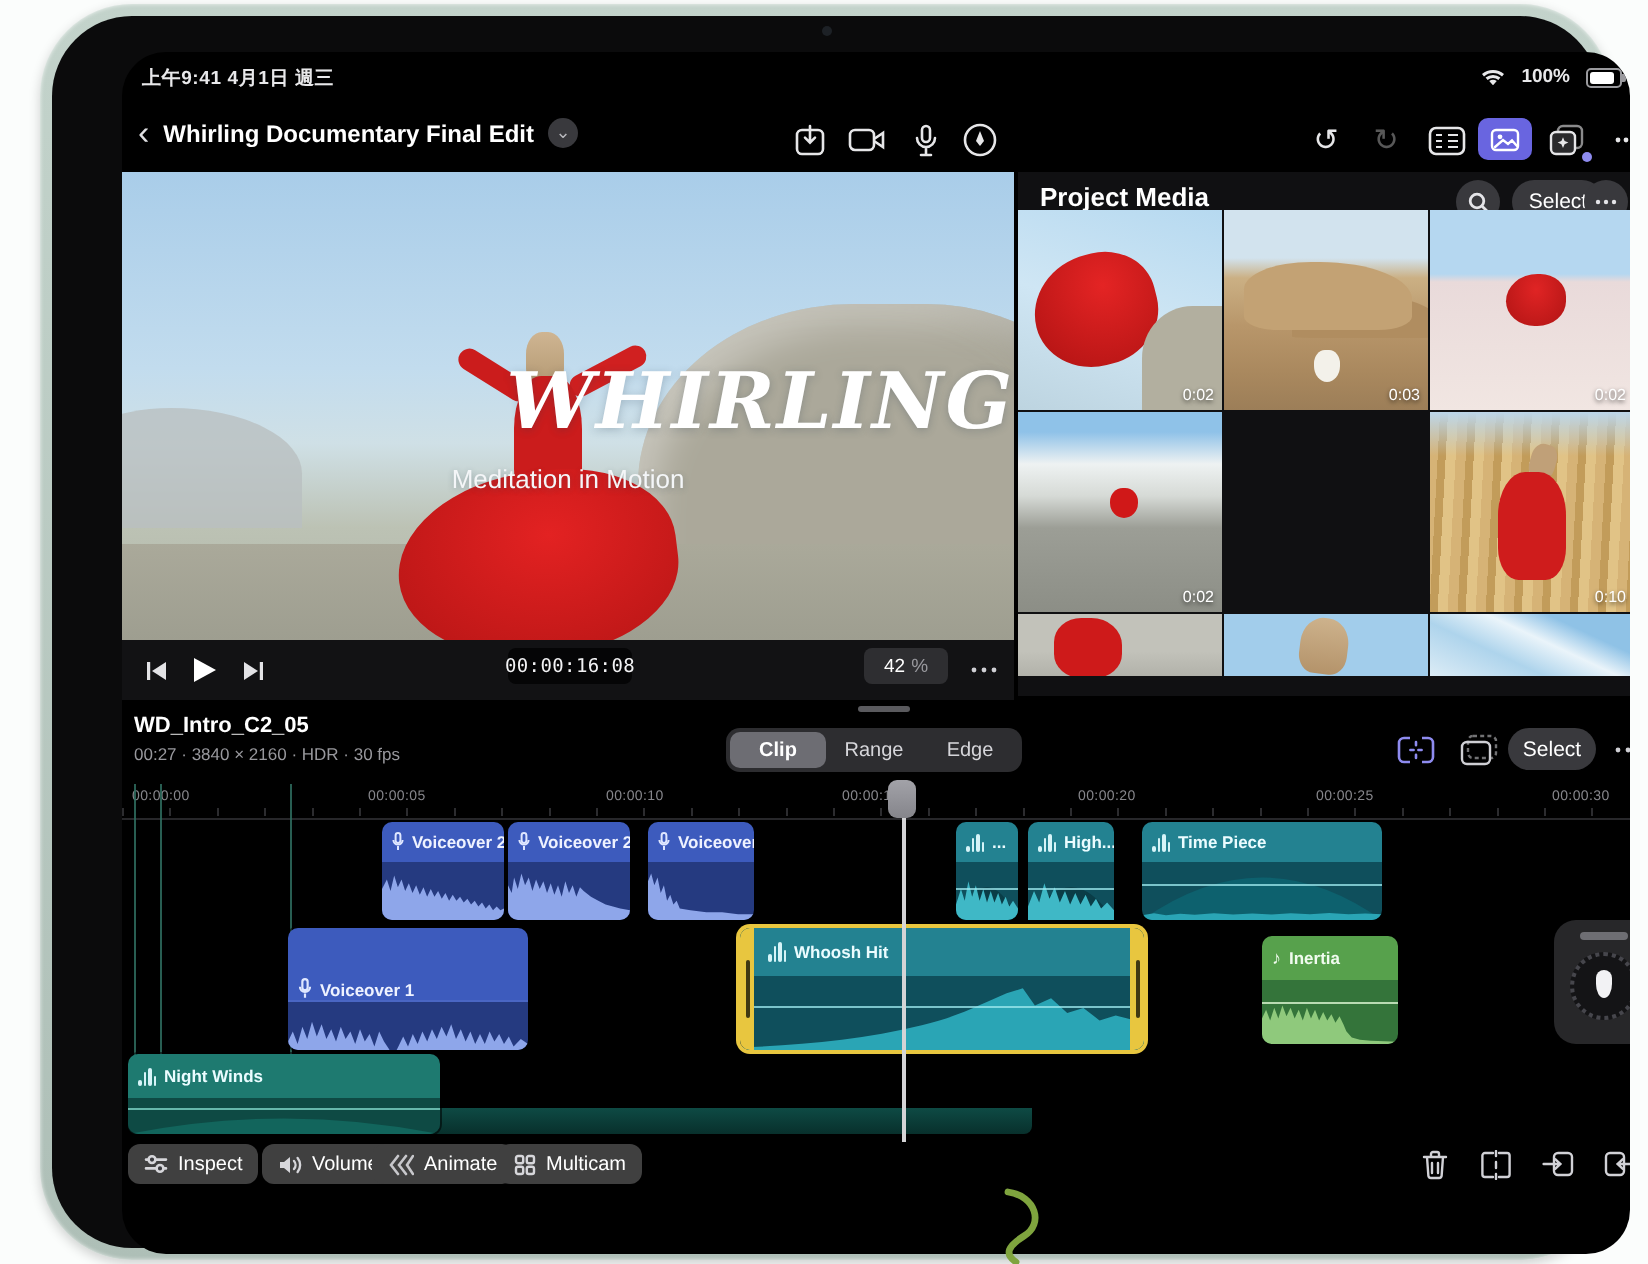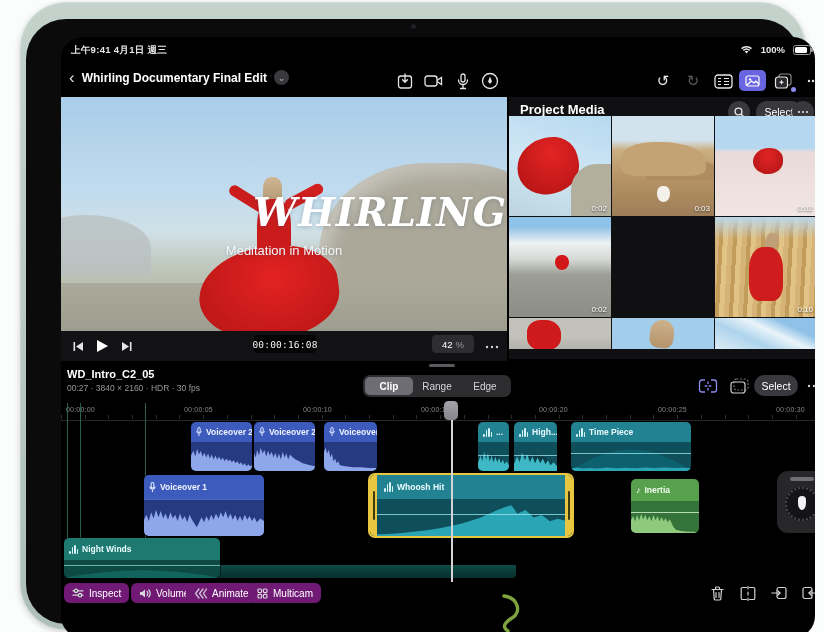--- a/index.html
+++ b/index.html
@@ -1,21 +1,21 @@
 <!DOCTYPE html>
 <html><head>
 <meta charset="utf-8">
 <style>
   html,body{margin:0;padding:0;background:#f7faf8;font-family:"Liberation Sans","DejaVu Sans",sans-serif;-webkit-font-smoothing:antialiased;}
   .page{position:relative;width:824px;height:632px;overflow:hidden;background:#fbfdfc;}
   .abs{position:absolute;}
   
   .device{position:absolute;left:20px;top:2px;width:786px;height:628px;border-radius:46px;
     background:linear-gradient(180deg,#c3d3cb,#aebfb7);box-shadow:inset 0 0 2px rgba(255,255,255,.8),0 2px 6px rgba(0,0,0,.18);}
-  .bezel{position:absolute;left:6px;top:6px;right:6px;bottom:6px;border-radius:40px;background:#0b0b0c;margin-top:11px;}
+  .bezel{position:absolute;left:6px;top:6px;right:6px;bottom:6px;border-radius:40px;background:#0b0b0c;}
   .camera-dot{position:absolute;left:50%;top:5px;width:5px;height:5px;margin-left:-2px;border-radius:50%;background:#1d2126;}
   .screen{position:absolute;left:35px;top:18px;width:754px;height:601px;border-radius:22px;background:#000;overflow:hidden;font-size:10px;color:#fff;}
   
   .status-time{left:10px;top:7px;font-size:9.5px;font-weight:700;color:#e8e8ea;letter-spacing:.3px;}
   .status-right{right:4px;top:7px;display:flex;align-items:center;gap:8px;color:#e8e8ea;}
   .pct{font-size:9.5px;font-weight:600;}
   .batt{width:16px;height:8px;border:1px solid #9a9a9e;border-radius:2.5px;position:relative;}
   .batt i{position:absolute;left:1px;top:1px;bottom:1px;width:12px;background:#fff;border-radius:1.5px;}
   .batt:after{content:"";position:absolute;right:-3px;top:2px;width:2px;height:4px;background:#9a9a9e;border-radius:0 1px 1px 0;}
   
@@ -109,21 +109,21 @@
   .wave-ic{display:flex;align-items:flex-end;gap:1px;height:9px;flex:none;}
   .wave-ic b{width:1.5px;background:#d6f4f8;border-radius:1px;}
   .mic-ic{flex:none;}
   .strip{left:3px;top:528px;width:452px;height:13px;background:linear-gradient(180deg,#0e4a44,#08302c);border-radius:0 0 4px 4px;z-index:1;}
   
   .jog{left:716px;top:434px;width:50px;height:62px;border-radius:11px;background:#272729;z-index:40;}
   .jog-bar{position:absolute;left:13px;top:6px;width:24px;height:4px;border-radius:2px;background:#6e6e73;}
   .jog-dial{position:absolute;left:8px;top:16px;width:34px;height:34px;border-radius:50%;background:#141416;border:2px dotted #46464c;box-sizing:border-box;}
   .jog-ptr{position:absolute;left:50%;top:50%;width:8px;height:14px;margin:-8px 0 0 -4px;background:#f2f2f4;border-radius:4px 4px 50% 50%;}
   
-  .fbtn{position:absolute;top:546px;height:20px;border-radius:6px;background:#701a75;display:flex;align-items:center;gap:5px;padding:0 8px;font-size:10px;color:#fff;}
+  .fbtn{position:absolute;top:546px;height:20px;border-radius:6px;background:#404040;display:flex;align-items:center;gap:5px;padding:0 8px;font-size:10px;color:#fff;}
   .fbtn svg{color:#d6d6da;}
   .f-ic{position:absolute;top:545px;width:22px;height:22px;display:flex;align-items:center;justify-content:center;color:#d1d1d6;}
   .swirl{left:498px;top:594px;width:26px;height:38px;z-index:60;}
 </style>
 </head>
 <body>
 
 <div class="page">
   <div class="device">
     <div class="bezel">
@@ -441,21 +441,21 @@
           <div class="c-body" style="height:29px;">
               <div class="midline" style="top:38%"></div>
               <svg viewBox="0 0 100 30" preserveAspectRatio="none">
                 <path fill="#0d616e" d="M0 30 Q50 -14 100 30 Z"></path>
                 <path fill="#2aa5b5" d="M0 30 V27.5 L5 26.5 10 27.5 16 26.8 22 27.3 30 26.5 38 27.2 46 26.6 54 27.1 62 26.5 70 27 78 26.4 86 27 93 26.6 100 27 V30 Z"></path>
               </svg>
             </div>
         </div>
 
         <div class="clip blue" style="left:83px;top:438px;width:120px;height:61px;">
-          <div class="c-head" style="height:24px;">
+          <div class="c-head" style="height:36px;align-items:flex-end;">
             <svg class="mic-ic" width="7" height="11" viewBox="0 0 6 10" fill="none" stroke="#dfe7ff" stroke-width="1">
                 <rect x="1.8" y="0.5" width="2.4" height="5" rx="1.2"></rect>
                 <path d="M0.7 4 a2.3 2.3 0 0 0 4.6 0 M3 7 V9"></path>
               </svg>
             <span>Voiceover 1</span>
           </div>
           <div class="c-body" style="height:37px;border-top:1px solid #4a66c4;">
               <svg viewBox="0 0 100 30" preserveAspectRatio="none">
                 <path fill="#8ea6ea" d="M0 30 V16 L2 12 4 17 6 10 8 15 10 8 12 14 14 9 16 15 18 11 20 16 22 10 24 15 26 12 28 17 30 11 32 16 34 13 36 18 38 12 40 16 42 19 44 22 46 18 48 14 50 18 52 13 54 17 56 12 58 16 60 11 62 15 64 10 66 14 68 9 70 15 72 11 74 16 76 12 78 17 80 13 82 17 84 12 86 16 88 13 90 17 92 14 94 18 97 15 100 17 V30 Z"></path>
               </svg>

